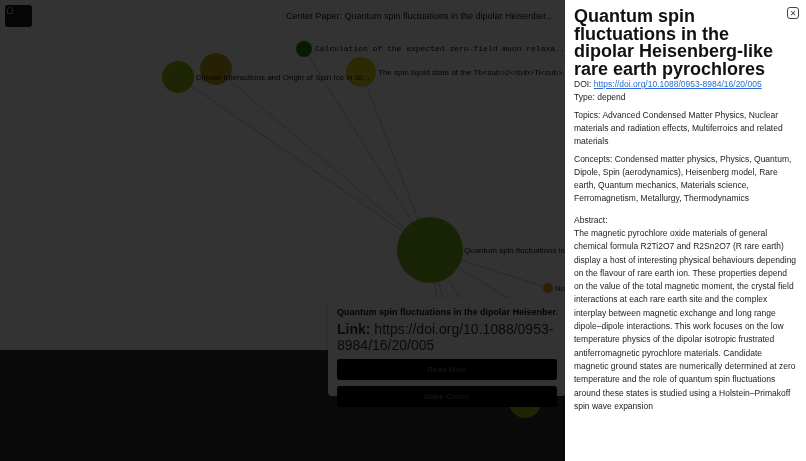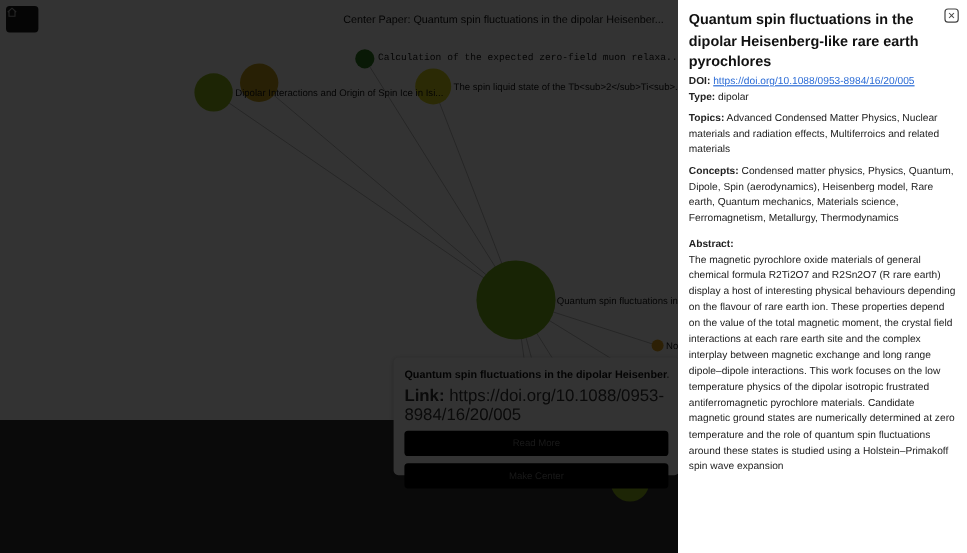--- a/index.html
+++ b/index.html
@@ -9,23 +9,23 @@
   .node-label { position:absolute; font-size:8px; color:#111; white-space:nowrap; }
   .center-title { position:absolute; left:286px; top:11px; font-size:9px; color:#111; white-space:nowrap; }
   .home-btn { position:absolute; left:5px; top:5px; width:27px; height:22px; background:#1a1a1a; border-radius:3px; display:flex; align-items:center; justify-content:center; }
   .popup { position:absolute; left:328px; top:298px; width:238px; height:98px; background:#fff; border-radius:4px; box-shadow:0 1px 4px rgba(0,0,0,.2); padding:9px 9px; box-sizing:border-box; }
   .popup .ptitle { font-size:9px; font-weight:bold; color:#111; white-space:nowrap; overflow:hidden; }
   .popup .plink { font-size:14px; color:#333; margin-top:4px; }
   .popup .plink b { font-weight:bold; }
   .popup .pbtn { display:block; margin-top:6px; height:21px; background:#000; border-radius:3px; color:#777; font-size:8px; text-align:center; line-height:21px; }
   .overlay { position:absolute; left:0; top:0; width:565px; height:461px; background:rgba(0,0,0,0.8); }
   .panel { position:absolute; left:565px; top:0; width:241px; height:461px; background:#fff; padding:8px 8px 0 9px; box-sizing:border-box; overflow:hidden; }
-  .panel h1 { font-size:12px; line-height:17.5px; font-weight:bold; margin:0 16px 0 0; color:#111; }
+  .panel h1 { font-size:18px; line-height:17.5px; font-weight:bold; margin:0 16px 0 0; color:#111; }
   .panel .field { font-size:8.5px; color:#222; line-height:13px; margin-top:0; }
-  .panel .field b { font-weight:bold;margin-top:17px; }
+  .panel .field b { font-weight:normal;margin-top:17px; }
   .panel a { color:#2a6bd6; text-decoration:underline; }
   .panel .gap { margin-top:5px; }
   .close-btn { position:absolute; right:7px; top:7px; width:12px; height:12px; border:1px solid #444; border-radius:3px; display:flex; align-items:center; justify-content:center; font-size:8px; color:#444; box-sizing:border-box; }
   .abstract { font-size:8.5px; line-height:13.3px; color:#222; }
 </style>
 </head>
 <body>
 
 <div class="graph">
   <svg width="565" height="461">
@@ -82,21 +82,21 @@
   <div class="close-btn">
       <span>✕</span>
     </div>
   <h1>Quantum spin fluctuations in the dipolar Heisenberg-like rare earth pyrochlores</h1>
   <div class="field">
     <b>DOI:</b>
     <a>https://doi.org/10.1088/0953-8984/16/20/005</a>
   </div>
   <div class="field">
     <b>Type:</b>
-    <span>dipolar</span>
+    <span>depend</span>
   </div>
   <div class="field gap">
     <b>Topics:</b>
     <span>Advanced Condensed Matter Physics, Nuclear materials and radiation effects, Multiferroics and related materials</span>
   </div>
   <div class="field gap">
     <b>Concepts:</b>
     <span>Condensed matter physics, Physics, Quantum, Dipole, Spin (aerodynamics), Heisenberg model, Rare earth, Quantum mechanics, Materials science, Ferromagnetism, Metallurgy, Thermodynamics</span>
   </div>
   <div class="field gap" style="margin-top:9px;">

